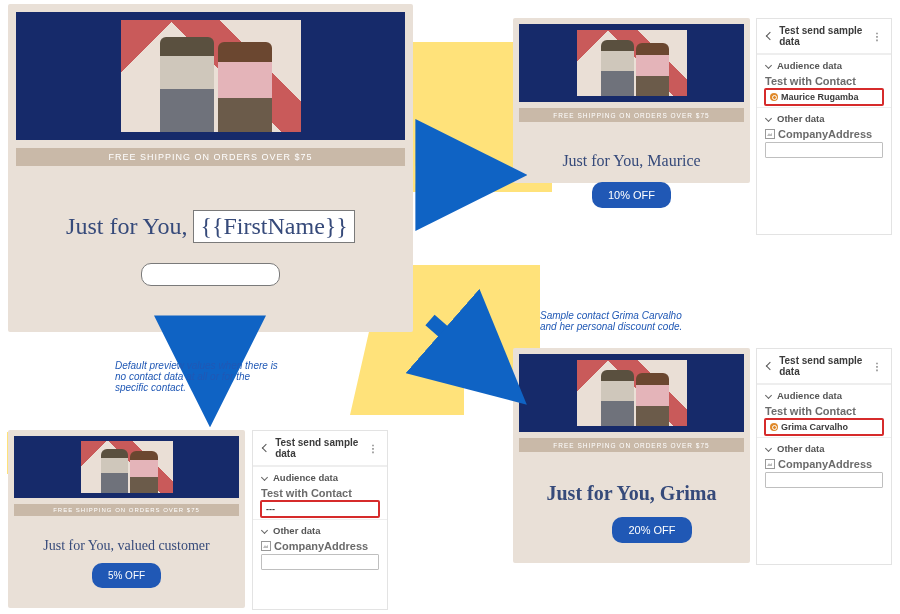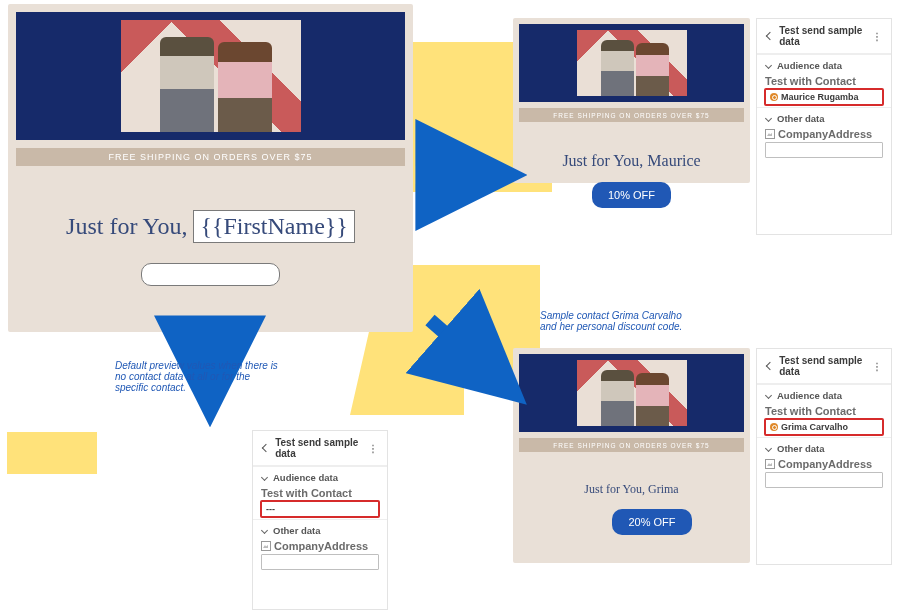--- a/index.html
+++ b/index.html
@@ -134,21 +134,21 @@
   </div>
 
   <div class="email-card" style="left:513px;top:348px;width:237px;height:215px;">
     <div class="hero" style="margin:6px;height:78px;">
       <div class="photo" style="width:110px;height:66px;">
           <div class="p1"></div>
           <div class="p2"></div>
         </div>
     </div>
     <div class="ship-bar" style="margin:0 6px;height:14px;font-size:6.5px;">FREE SHIPPING ON ORDERS OVER $75</div>
-    <div class="heading" style="font-size:12px;padding:30px 0 6px;">
+    <div class="heading" style="font-size:20px;padding:30px 0 6px;font-weight:bold;">
       <span>Just for You, </span><span>Grima</span>
     </div>
     <div style="text-align:center;padding-top:6px;padding-left:41px;">
       <span class="badge" style="font-size:11px;">20% OFF</span>
     </div>
   </div>
 
   <div class="panel" style="left:756px;top:348px;width:134px;height:215px;">
     <div class="title-row">
       <span class="back"></span>
@@ -172,20 +172,35 @@
           <span>Other data</span>
         </div>
       <div class="field-label" style="display:flex;align-items:center;gap:3px;">
           <span class="pic"></span>
           <span>CompanyAddress</span>
         </div>
       <div class="field"></div>
     </div>
   </div>
 
+  <div class="email-card" style="left:8px;top:430px;width:237px;height:178px;">
+    <div class="hero" style="margin:6px;height:62px;">
+      <div class="photo" style="width:92px;height:52px;">
+          <div class="p1"></div>
+          <div class="p2"></div>
+        </div>
+    </div>
+    <div class="ship-bar" style="margin:0 6px;height:12px;font-size:6px;">FREE SHIPPING ON ORDERS OVER $75</div>
+    <div class="heading" style="font-size:14px;padding:22px 0 4px;">
+      <span>Just for You, </span><span>valued customer</span>
+    </div>
+    <div style="text-align:center;padding-top:5px;">
+      <span class="badge" style="font-size:10px;">5% OFF</span>
+    </div>
+  </div>
 
   <div class="panel" style="left:252px;top:430px;width:134px;height:178px;">
     <div class="title-row">
       <span class="back"></span>
       <span>Test send sample data</span>
       <span class="dots">⋮</span>
     </div>
     <div class="sec">
       <div class="sec-title">
           <span class="chev"></span>

